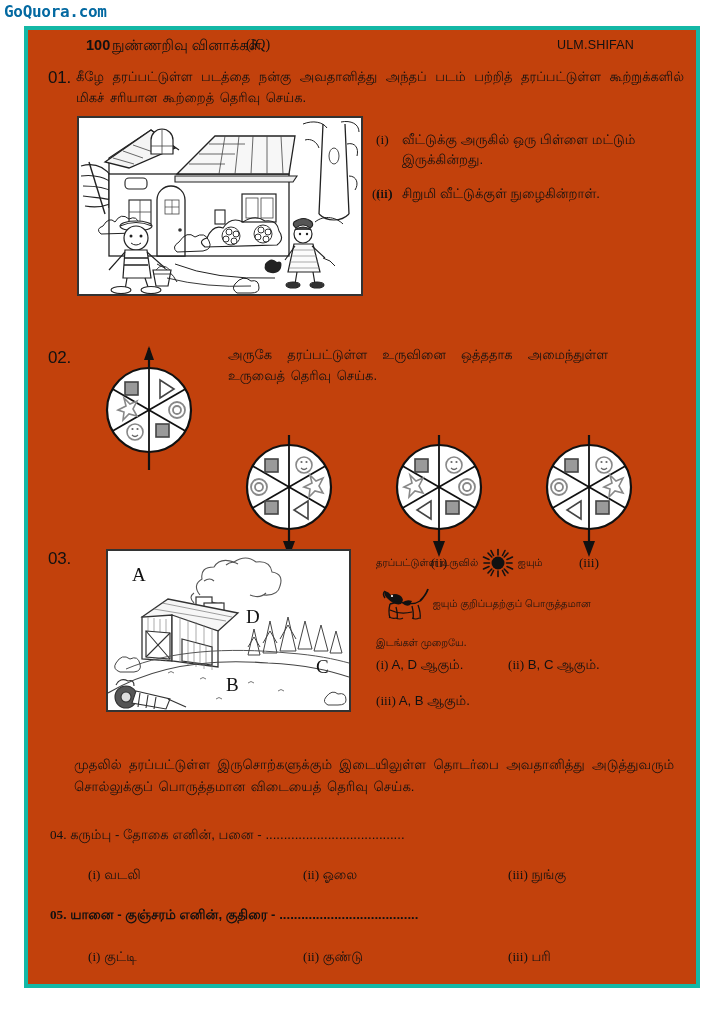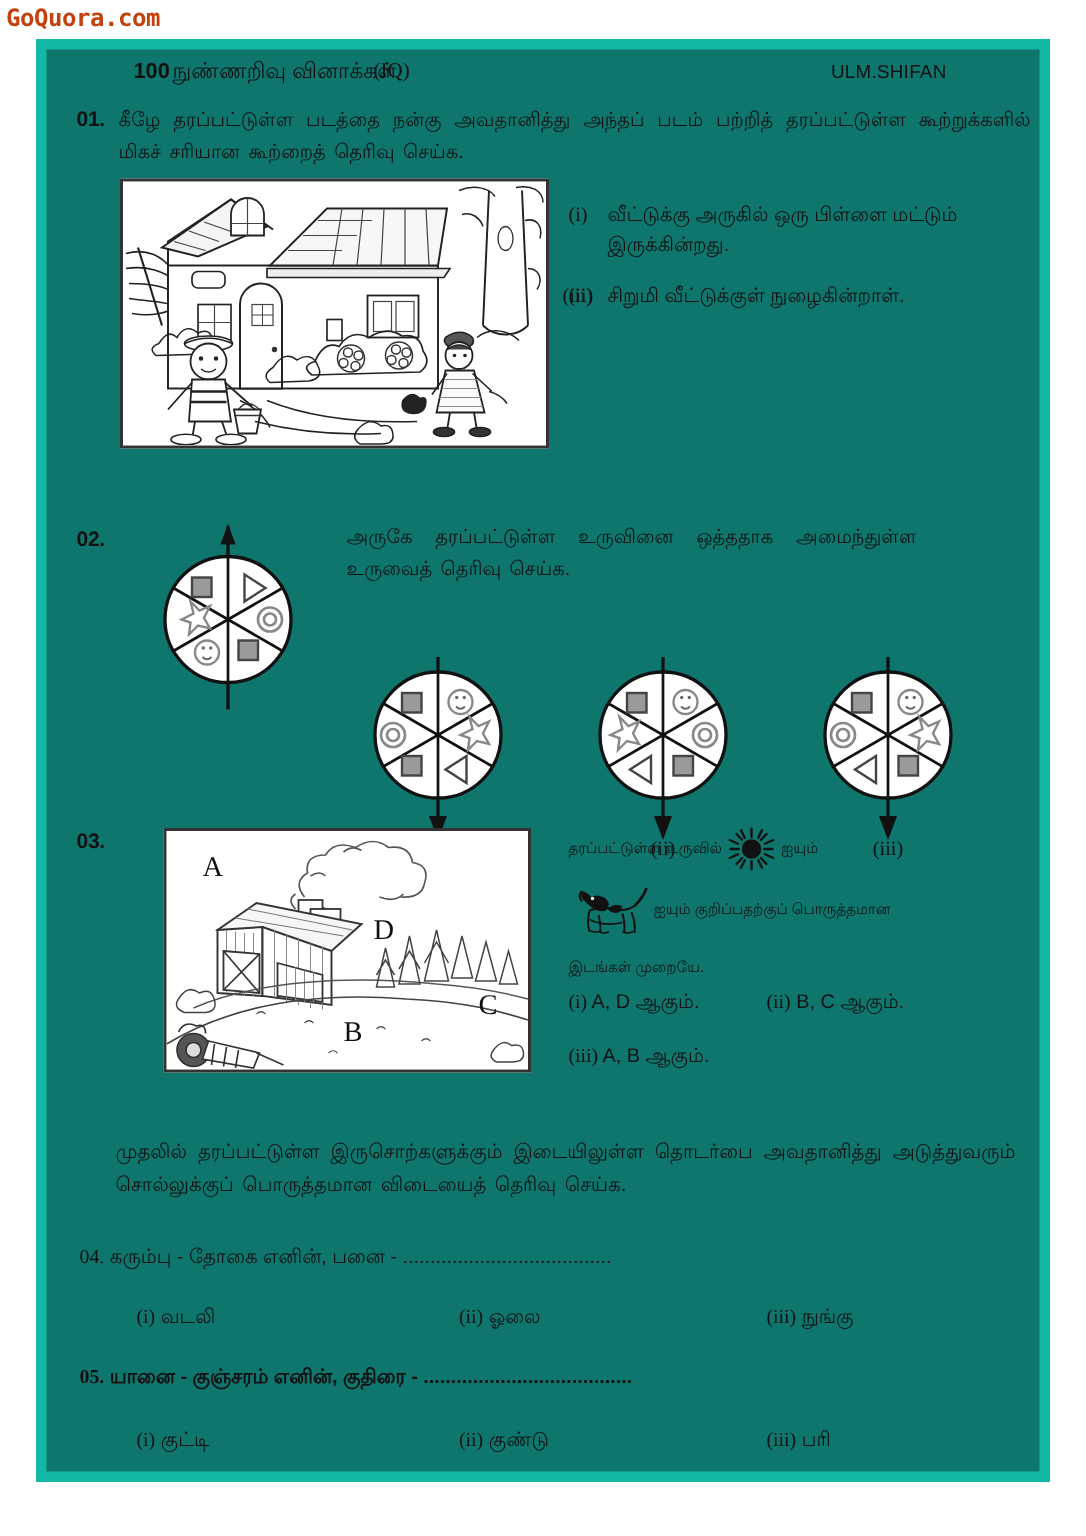--- a/index.html
+++ b/index.html
@@ -16,21 +16,21 @@
   }
 
   
   .site-logo {
     position: absolute;
     left: 4px; top: 2px;
     font-family: "DejaVu Sans Mono", "Liberation Mono", monospace;
     font-weight: bold;
     font-size: 16px;
     letter-spacing: -0.3px;
-    color: #c2410c;
+    color: #0369a1;
     z-index: 40;
   }
 
   
   .watermark {
     position: absolute;
     left: 330px; top: 300px;
     font-family: "Liberation Serif", serif;
     font-size: 86px;
     color: rgba(170,170,170,0.20);
@@ -40,22 +40,22 @@
     pointer-events: none;
     z-index: 1;
     letter-spacing: 4px;
   }
 
   
   .page-frame {
     position: absolute;
     left: 24px; top: 26px;
     width: 676px; height: 962px;
-    border: 7px solid #14b8a6;
-    background: #0f766e;
+    border: 4px solid #14b8a6;
+    background: #c2410c;
     z-index: 5;
   }
   .inner {
     position: absolute;
     inset: 0;
     padding: 0;
   }
 
   
   .doc-header {
@@ -88,23 +88,23 @@
     position: absolute;
     right: 62px; top: 3px;
     font-size: 12.5px;
     font-family: "Liberation Sans", sans-serif;
     letter-spacing: 0.2px;
   }
 
   
   .qnum {
     position: absolute;
-    font-size: 14px;
-    font-family: "Liberation Sans", sans-serif;
-    font-weight: bold;
+    font-size: 17px;
+    font-family: "Liberation Sans", sans-serif;
+    font-weight: normal;
     letter-spacing: -0.2px;
   }
   .qtext {
     position: absolute;
     font-size: 13px;
     font-family: "Liberation Sans", sans-serif;
     line-height: 21px;
     text-align: justify;
     word-spacing: 2px;
   }

